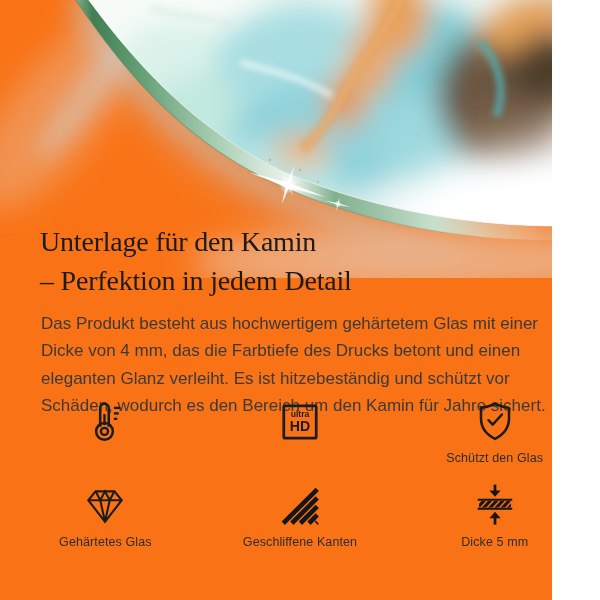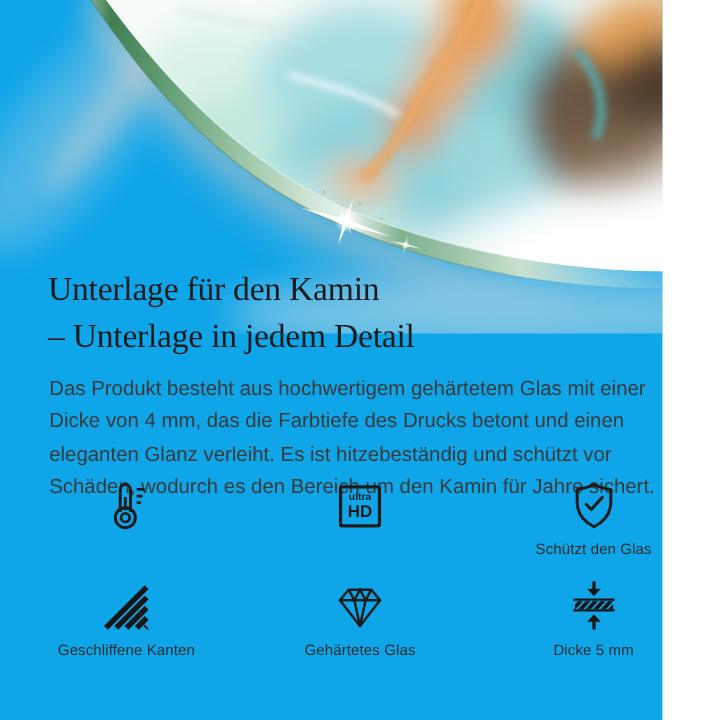--- a/index.html
+++ b/index.html
@@ -1,16 +1,16 @@
 <!DOCTYPE html>
 <html><head>
 <meta charset="utf-8">
 <style>
   html,body{margin:0;padding:0;background:#fff;}
-  .page{position:relative;width:552px;height:600px;background:#0ea5e9;overflow:hidden;
+  .page{position:relative;width:552px;height:600px;background:#f97316;overflow:hidden;
         font-family:"Liberation Sans",sans-serif;}
   .hero{position:absolute;left:0;top:0;width:600px;height:278px;}
   .heading{position:absolute;left:40px;top:222px;width:520px;
            font-family:"Liberation Serif",serif;font-size:28px;line-height:39px;
            color:#1b1b1b;font-weight:400;letter-spacing:-0.2px;}
   .desc{position:absolute;left:41px;top:310px;width:538px;margin:0;
         font-size:17px;line-height:27.4px;color:#3a3a3a;}
   .features{position:absolute;left:8px;top:399px;width:584px;display:grid;
             grid-template-columns:repeat(3,1fr);row-gap:18px;}
   .feature{display:flex;flex-direction:column;align-items:center;}
@@ -157,21 +157,21 @@
     </g>
     <g transform="translate(338,204) rotate(14) scale(0.45)">
       <circle r="8" fill="url(#sparkGlow)"></circle>
       <polygon points="-30,0 0,-2.4 30,0 0,2.4" fill="#ffffff" opacity="0.8"></polygon>
       <polygon points="0,-16 -2,0 0,16 2,0" fill="#ffffff" opacity="0.7"></polygon>
     </g>
   </svg>
 
   <h1 class="heading" style="margin:0;font-weight:400;">
     <span>Unterlage für den Kamin</span><br>
-    <span>– Unterlage in jedem Detail</span>
+    <span>– Perfektion in jedem Detail</span>
   </h1>
 
   <p class="desc">Das Produkt besteht aus hochwertigem gehärtetem Glas mit einer Dicke von 4 mm, das die Farbtiefe des Drucks betont und einen eleganten Glanz verleiht. Es ist hitzebeständig und schützt vor Schäden, wodurch es den Bereich um den Kamin für Jahre sichert.</p>
 
   <div class="features">
 
     <div class="feature">
       <svg viewBox="0 0 44 44">
         <g class="ico" stroke-width="2.4">
           <path d="M 17.4,26.5 L 17.4,8.6 A 4.1,4.1 0 0 1 25.6,8.6 L 25.6,26.5"></path>
@@ -199,41 +199,41 @@
       <svg viewBox="0 0 44 44">
         <path class="ico" stroke-width="2.4" stroke-linejoin="round" d="M 22,4.8 C 26.5,6.6 31.2,8 35.4,8.7 L 35.4,18.5 C 35.4,27.8 29.8,34.3 22,38.2
                  C 14.2,34.3 8.6,27.8 8.6,18.5 L 8.6,8.7 C 12.8,8 17.5,6.6 22,4.8 Z"></path>
         <path class="ico" stroke-width="2.4" stroke-linecap="round" stroke-linejoin="round" d="M 15.8,20.3 L 19.8,24.5 L 28.6,14.8"></path>
       </svg>
       <span class="label">Schützt den Glas</span>
     </div>
 
     <div class="feature">
       <svg viewBox="0 0 44 44">
+        <g class="ico" stroke-width="2">
+          <path d="M 13,8 L 31,8 L 38,16.5 L 22,37 L 6,16.5 Z"></path>
+          <line x1="6" y1="16.5" x2="38" y2="16.5"></line>
+          <path d="M 13,8 L 17.5,16.5 L 22,8 L 26.5,16.5 L 31,8"></path>
+          <path d="M 17.5,16.5 L 22,37 M 26.5,16.5 L 22,37"></path>
+        </g>
+      </svg>
+      <span class="label">Gehärtetes Glas</span>
+    </div>
+
+    <div class="feature">
+      <svg viewBox="0 0 44 44">
         <g stroke="#161616" stroke-width="4.4" fill="none">
           <line x1="6" y1="38.5" x2="38.5" y2="6"></line>
           <line x1="14.2" y1="38.5" x2="38.5" y2="14.2"></line>
           <line x1="22.4" y1="38.5" x2="38.5" y2="22.4"></line>
           <line x1="30.6" y1="38.5" x2="38.5" y2="30.6"></line>
           <line x1="37.4" y1="38.5" x2="38.5" y2="37.4"></line>
         </g>
       </svg>
       <span class="label">Geschliffene Kanten</span>
-    </div>
-
-    <div class="feature">
-      <svg viewBox="0 0 44 44">
-        <g class="ico" stroke-width="2">
-          <path d="M 13,8 L 31,8 L 38,16.5 L 22,37 L 6,16.5 Z"></path>
-          <line x1="6" y1="16.5" x2="38" y2="16.5"></line>
-          <path d="M 13,8 L 17.5,16.5 L 22,8 L 26.5,16.5 L 31,8"></path>
-          <path d="M 17.5,16.5 L 22,37 M 26.5,16.5 L 22,37"></path>
-        </g>
-      </svg>
-      <span class="label">Gehärtetes Glas</span>
     </div>
 
     <div class="feature">
       <svg viewBox="0 0 44 44">
         <defs>
             <clipPath id="hatchClip">
               <rect x="6.8" y="17.2" width="30.4" height="6.2"></rect>
             </clipPath>
           </defs>
         <g fill="#161616">

